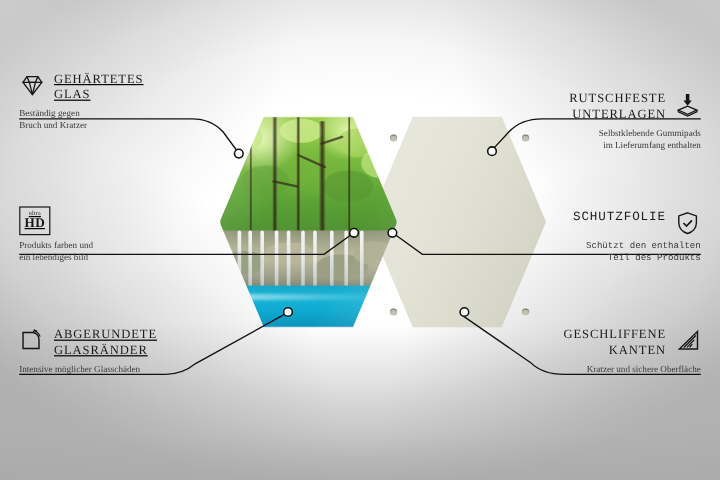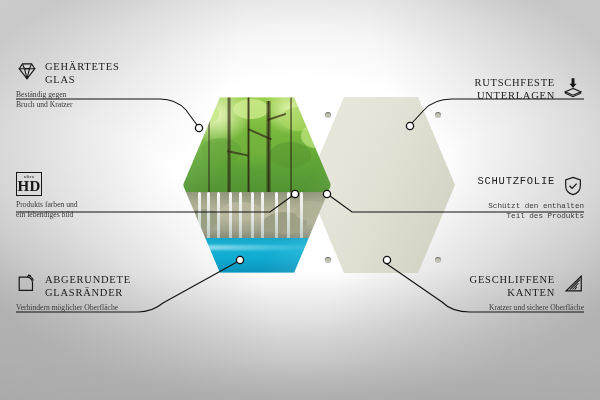--- a/index.html
+++ b/index.html
@@ -99,32 +99,32 @@
   
   .callout{position:absolute;}
   .co-head{display:flex;align-items:flex-start;gap:7px;}
   .co-title{
     font-size:10.5px;letter-spacing:.75px;line-height:13px;color:#1b1b1b;
     text-transform:uppercase;font-weight:400;white-space:pre-line;
   }
   .co-sub{
     font-size:7.6px;line-height:10px;color:#3a3a3a;white-space:pre-line;margin-top:4px;
   }
-  .left .co-head{flex-direction:row;}
+  .left .co-head{flex-direction:row;text-decoration:underline;}
   .right .co-head{flex-direction:row-reverse;}
   .right .co-title{text-align:right;}
   .right .co-sub{text-align:right;}
   .ico{width:22px;height:22px;flex:0 0 22px;display:block;}
   .ico svg{display:block;width:22px;height:22px;}
   .hdbox{
     width:24px;height:22px;flex:0 0 24px;border:1.4px solid #161616;
     display:flex;flex-direction:column;align-items:center;justify-content:center;line-height:1;
   }
   .hdbox .t1{font-size:5px;letter-spacing:.2px;color:#161616;}
-  .hdbox .t2{font-size:15px;font-weight:700;letter-spacing:.3px;color:#161616;margin-top:.5px;}
+  .hdbox .t2{font-size:11px;font-weight:700;letter-spacing:.3px;color:#161616;margin-top:.5px;}
 
   svg.lines{position:absolute;inset:0;width:600px;height:400px;pointer-events:none;}
 </style>
 </head>
 <body>
 
 <div id="stage">
   <div class="bg"></div>
   <div class="bg-topcorners"></div>
   <div class="bg-bottom"></div>
@@ -228,35 +228,37 @@
       <span class="ico">
         <svg viewBox="0 0 24 24" fill="none" stroke="#161616" stroke-width="1.3">
           <path d="M3.5 4.5h8.5a6 6 0 0 1 6 6v8.5H3.5z" stroke-width="1.3"></path>
           <path d="M13.5 2.6c2.6.9 4.6 3 5.5 5.6" stroke-width="1.1"></path>
           <path d="M12.4 4.6 13.9 2.3l2.4 1.1"></path>
         </svg>
       </span>
       <span class="co-title">ABGERUNDETE
 GLASRÄNDER</span>
     </div>
-    <div class="co-sub">Verhindern möglicher Oberfläche</div>
+    <div class="co-sub">Intensive möglicher Glasschäden</div>
   </div>
 
   <div class="callout right" style="left:394px;top:76px;width:190px;">
     <div class="co-head">
       <span class="ico">
         <svg viewBox="0 0 24 24" fill="none" stroke="#161616" stroke-width="1.2">
           <path d="M10.4 2.5h3.2v6h2.2L12 13.2 8.2 8.5h2.2z" fill="#161616" stroke="none"></path>
           <path d="M12 13.6 3.6 17.2 12 21l8.4-3.8L12 13.6z"></path>
           <path d="M3.6 17.2v1.6L12 22.6l8.4-3.8v-1.6"></path>
         </svg>
       </span>
       <span class="co-title">RUTSCHFESTE
 UNTERLAGEN</span>
     </div>
+    <div class="co-sub">Selbstklebende Gummipads
+im Lieferumfang enthalten</div>
   </div>
 
   <div class="callout right" style="left:394px;top:175px;width:190px;font-family:Liberation Mono, monospace;">
     <div class="co-head">
       <span class="ico">
         <svg viewBox="0 0 24 24" fill="none" stroke="#161616" stroke-width="1.3">
           <path d="M12 2.6 20 5.4v6.2c0 4.6-3.3 8.4-8 9.8-4.7-1.4-8-5.2-8-9.8V5.4L12 2.6z"></path>
           <path d="M8.2 11.8 11 14.6l5-5.2" stroke-width="1.5"></path>
         </svg>
       </span>

